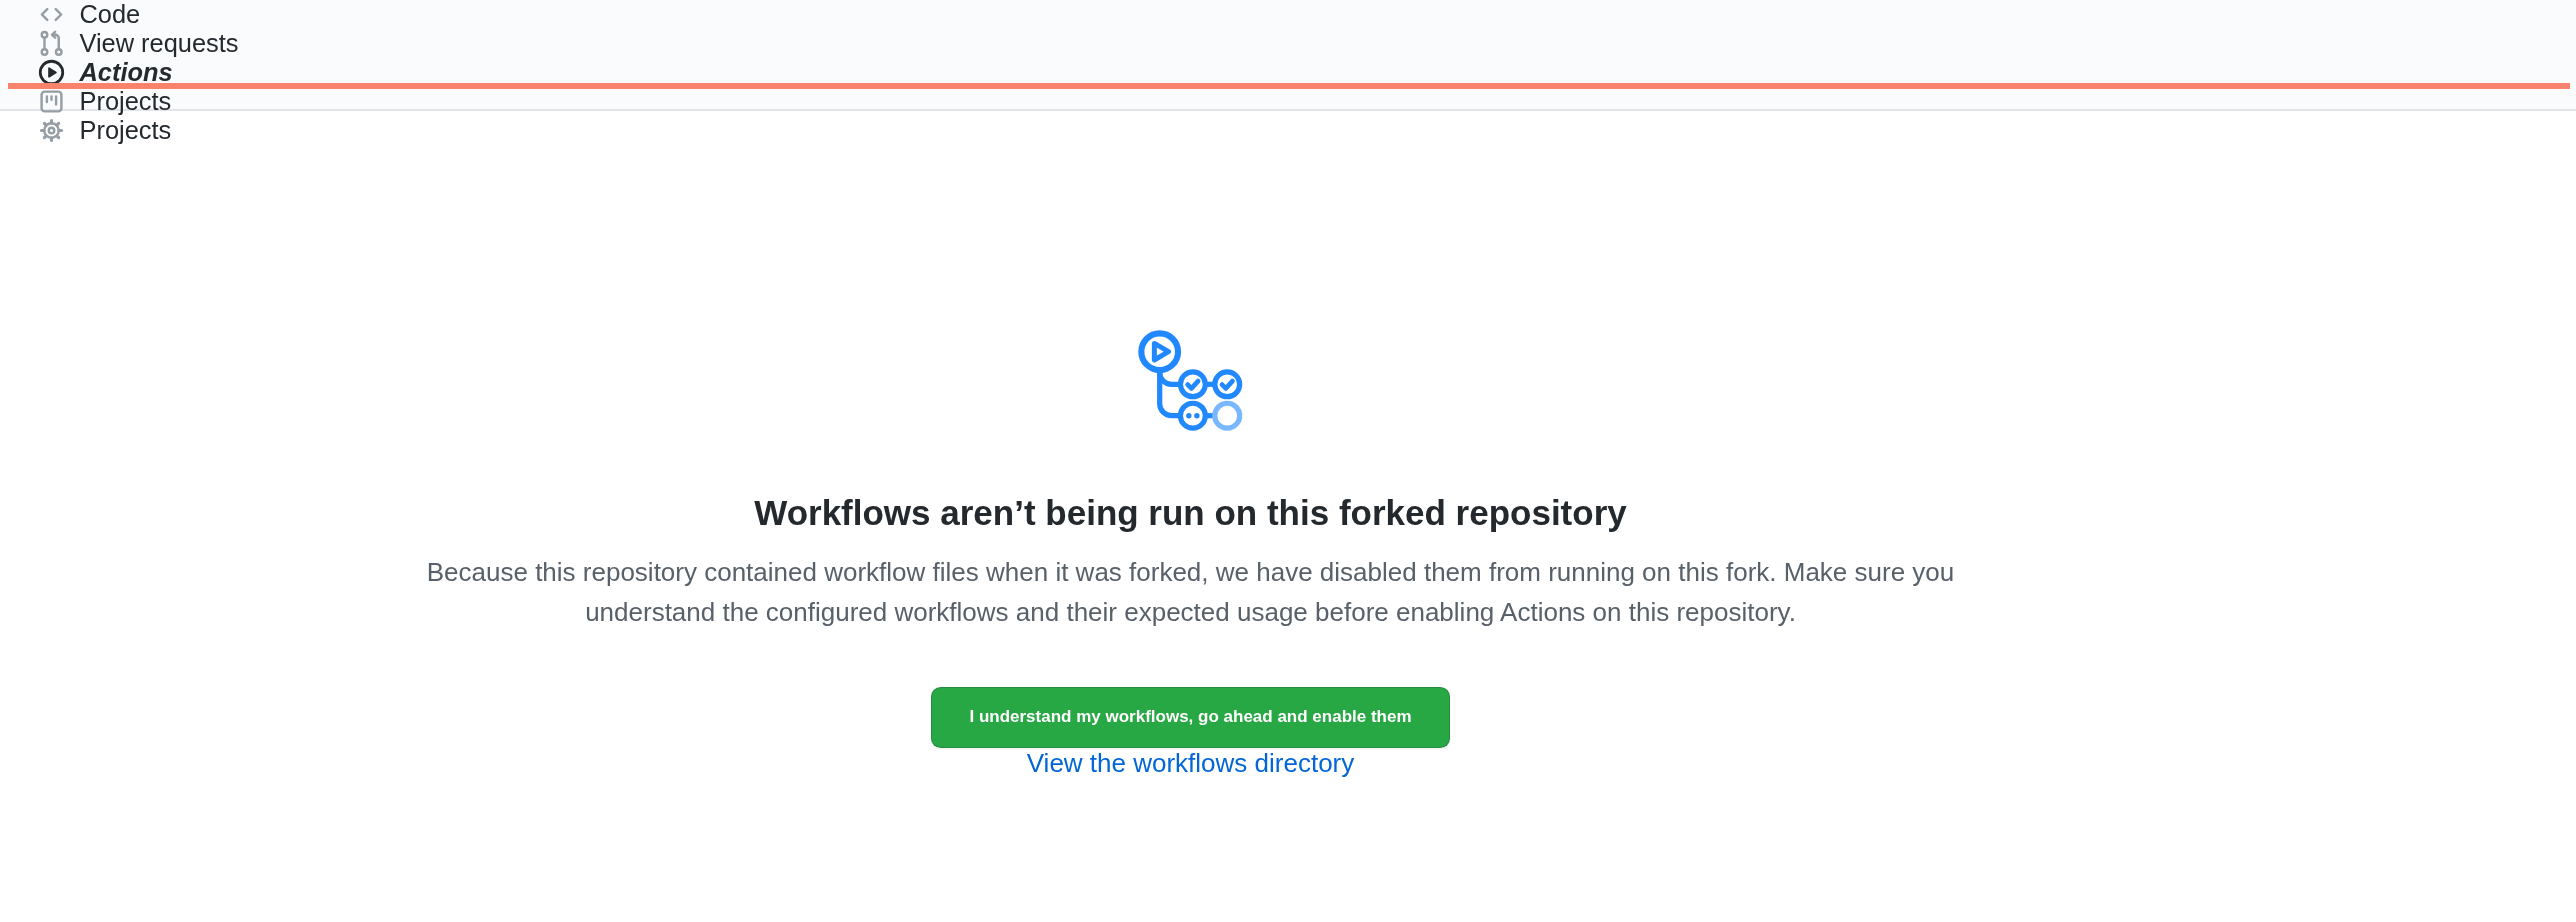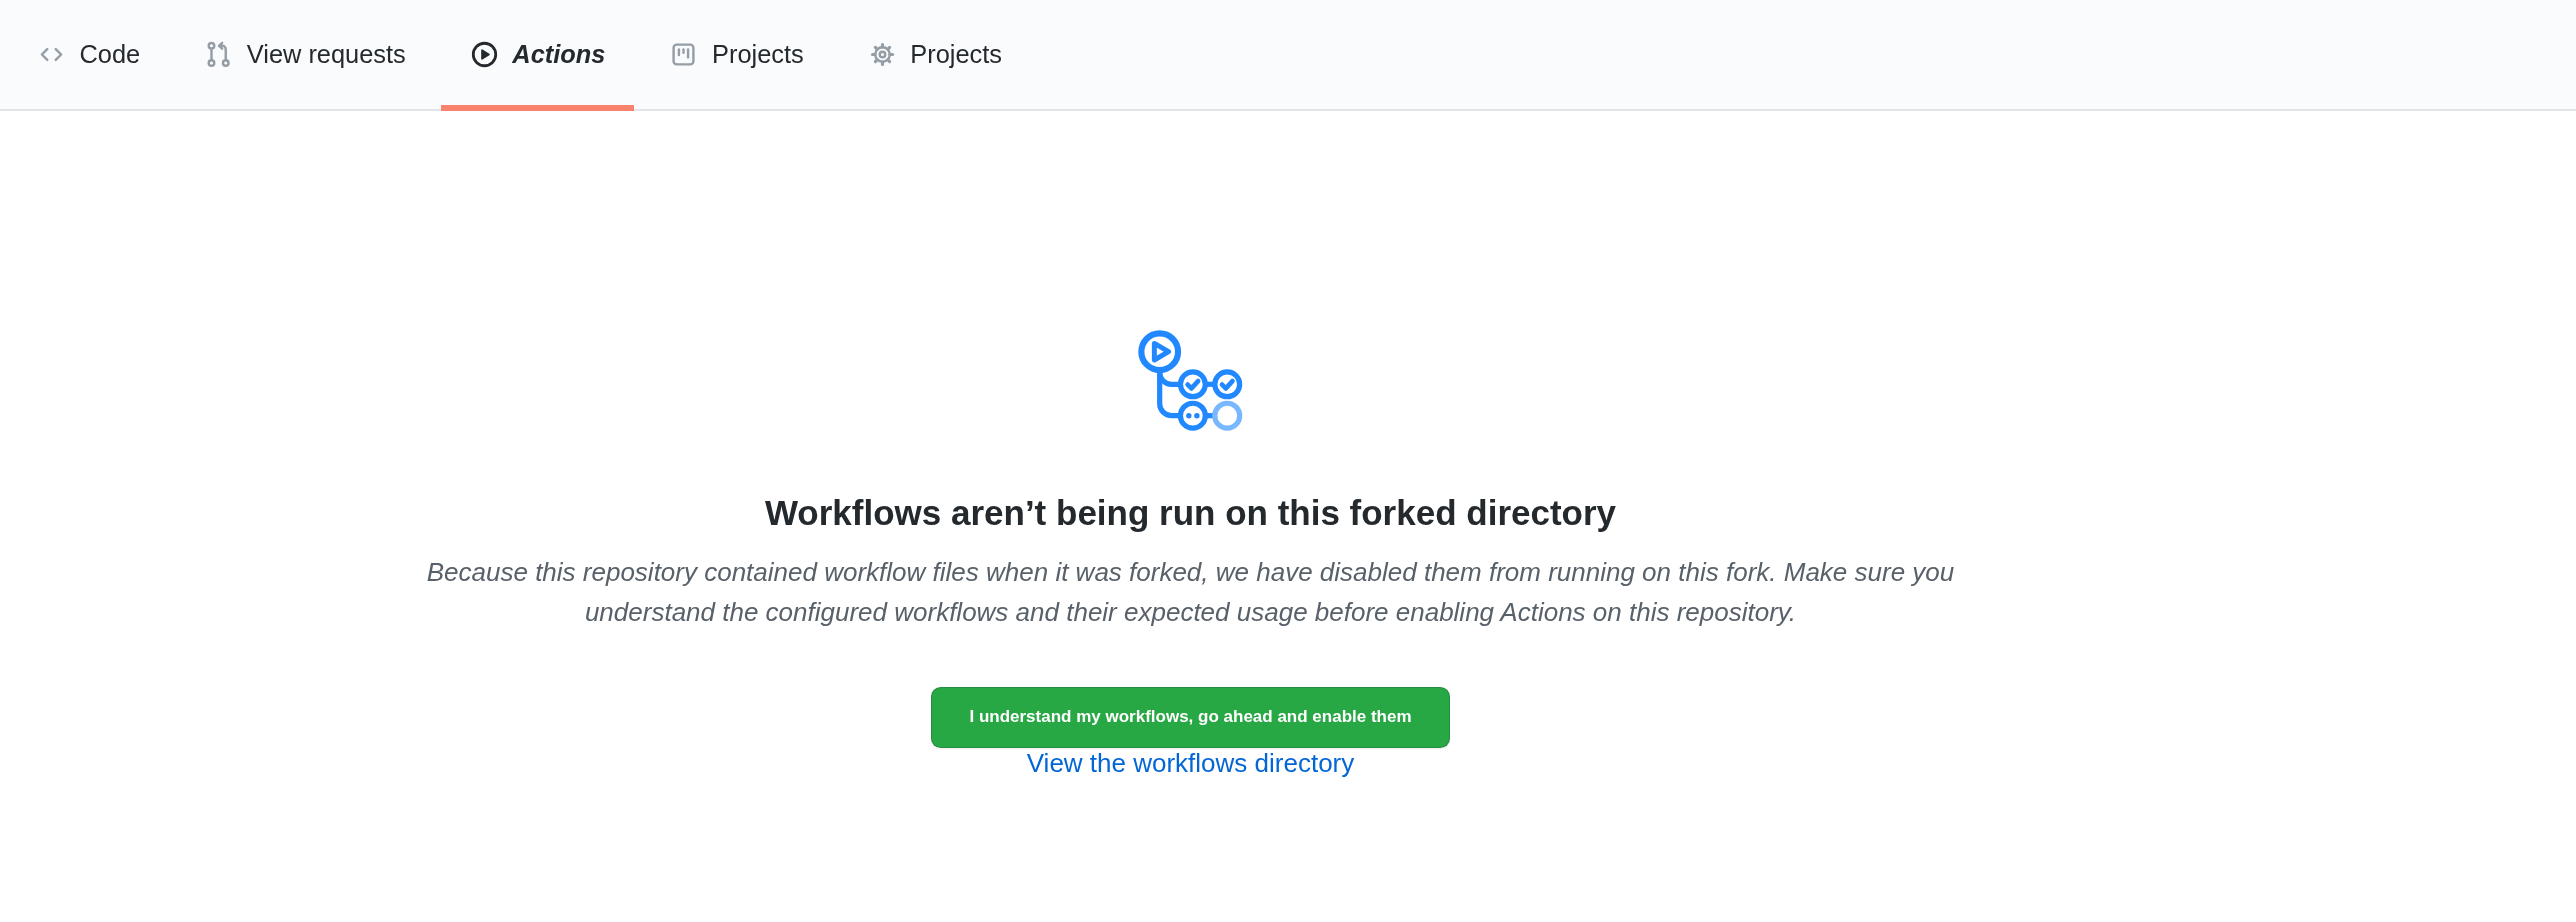--- a/index.html
+++ b/index.html
@@ -17,20 +17,21 @@
   }
 
   
   .reponav {
     height: 111px;
     background: #fafbfc;
     border-bottom: 2px solid #e1e4e8;
     display: flex;
     align-items: stretch;
     padding-left: 7.8px;
+    flex-direction: column;
   }
   .tab {
     position: relative;
     display: flex;
     align-items: center;
     gap: 13.7px;
     padding: 0 29px;
     margin-right: 5.9px;
     font-size: 25.4px;
     color: #24292e;
@@ -74,21 +75,20 @@
     color: #24292e;
     text-align: center;
   }
   .bs-desc {
     margin: 17.6px 0 0;
     max-width: 1583px;
     font-size: 26px;
     line-height: 40px;
     color: #586069;
     text-align: center;
-    font-style: italic;
   }
   .enable-btn {
     margin-top: 55px;
     height: 61px;
     padding: 0 37px;
     background: #28a745;
     border: 1px solid rgba(27, 31, 35, 0.2);
     border-radius: 9.8px;
     color: #ffffff;
     font-family: inherit;
@@ -198,21 +198,21 @@
       <path d="M76.6 47.8 l3.2 3.2 l5.6-6.2"></path>
     </g>
 
     <circle cx="52" cy="74" r="10.5" stroke="#2188ff" stroke-width="4.4"></circle>
     <circle cx="48.6" cy="74" r="2.3" fill="#2188ff"></circle>
     <circle cx="55.4" cy="74" r="2.3" fill="#2188ff"></circle>
 
     <circle cx="81" cy="74" r="10.5" stroke="#79b8ff" stroke-width="4.4"></circle>
   </svg>
 
-  <h2 class="bs-heading">Workflows aren’t being run on this forked directory</h2>
+  <h2 class="bs-heading">Workflows aren’t being run on this forked repository</h2>
 
   <p class="bs-desc">Because this repository contained workflow files when it was forked, we have disabled them from running on this fork. Make sure you understand the configured workflows and their expected usage before enabling Actions on this repository.</p>
 
   <button class="enable-btn">I understand my workflows, go ahead and enable them</button>
 
   <a class="workflows-link">View the workflows directory</a>
 
 </main>
 
 

